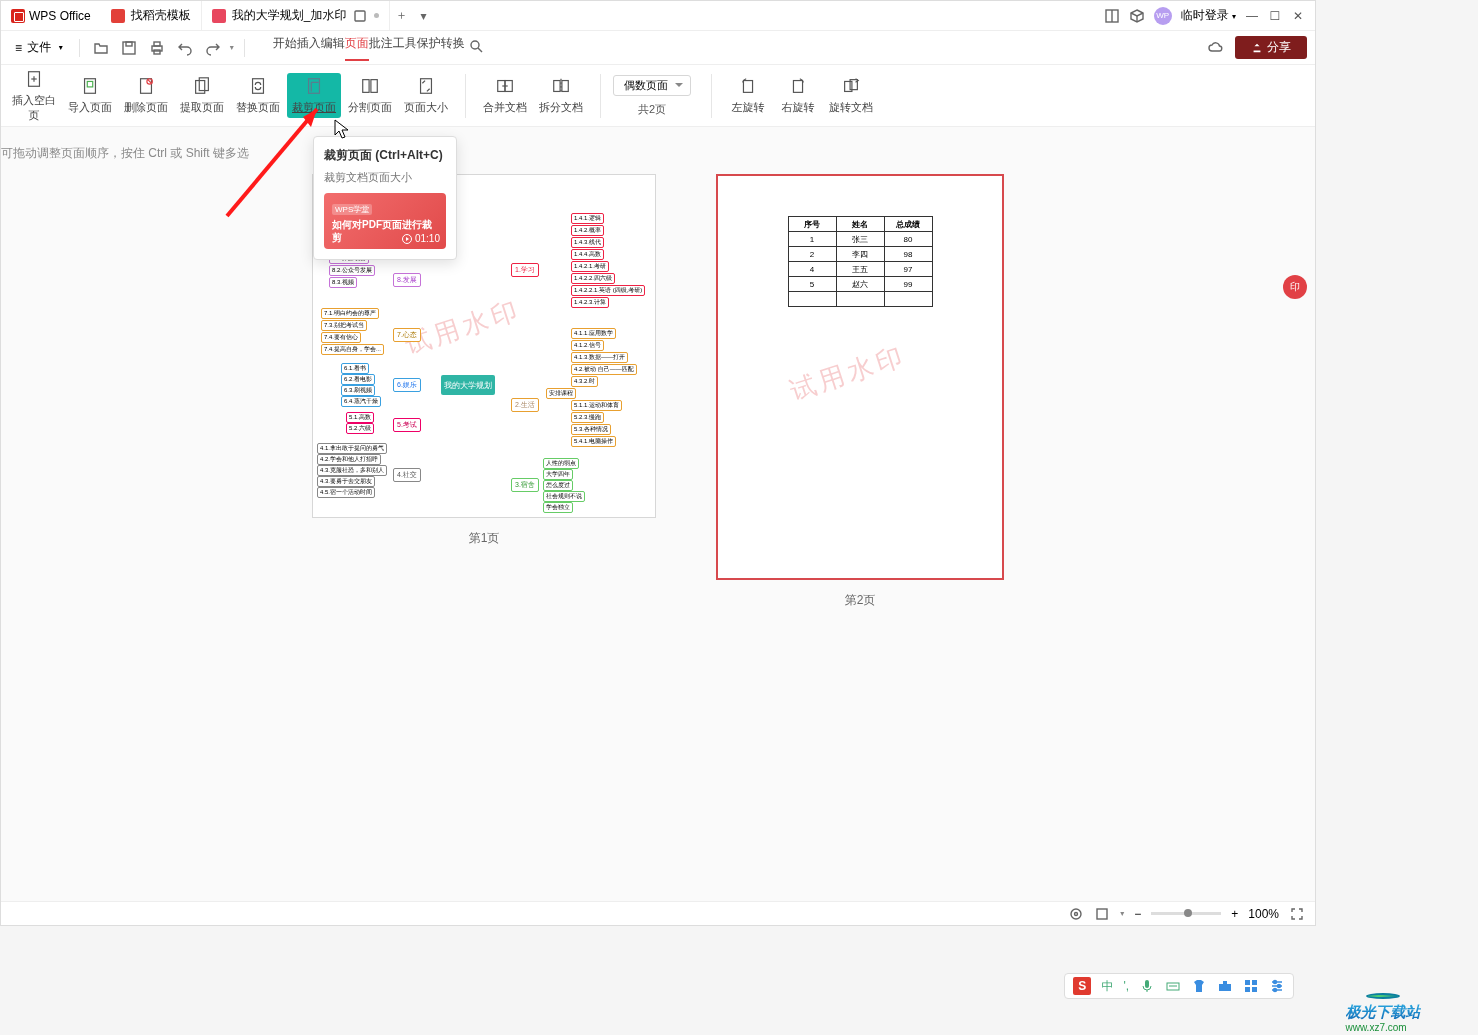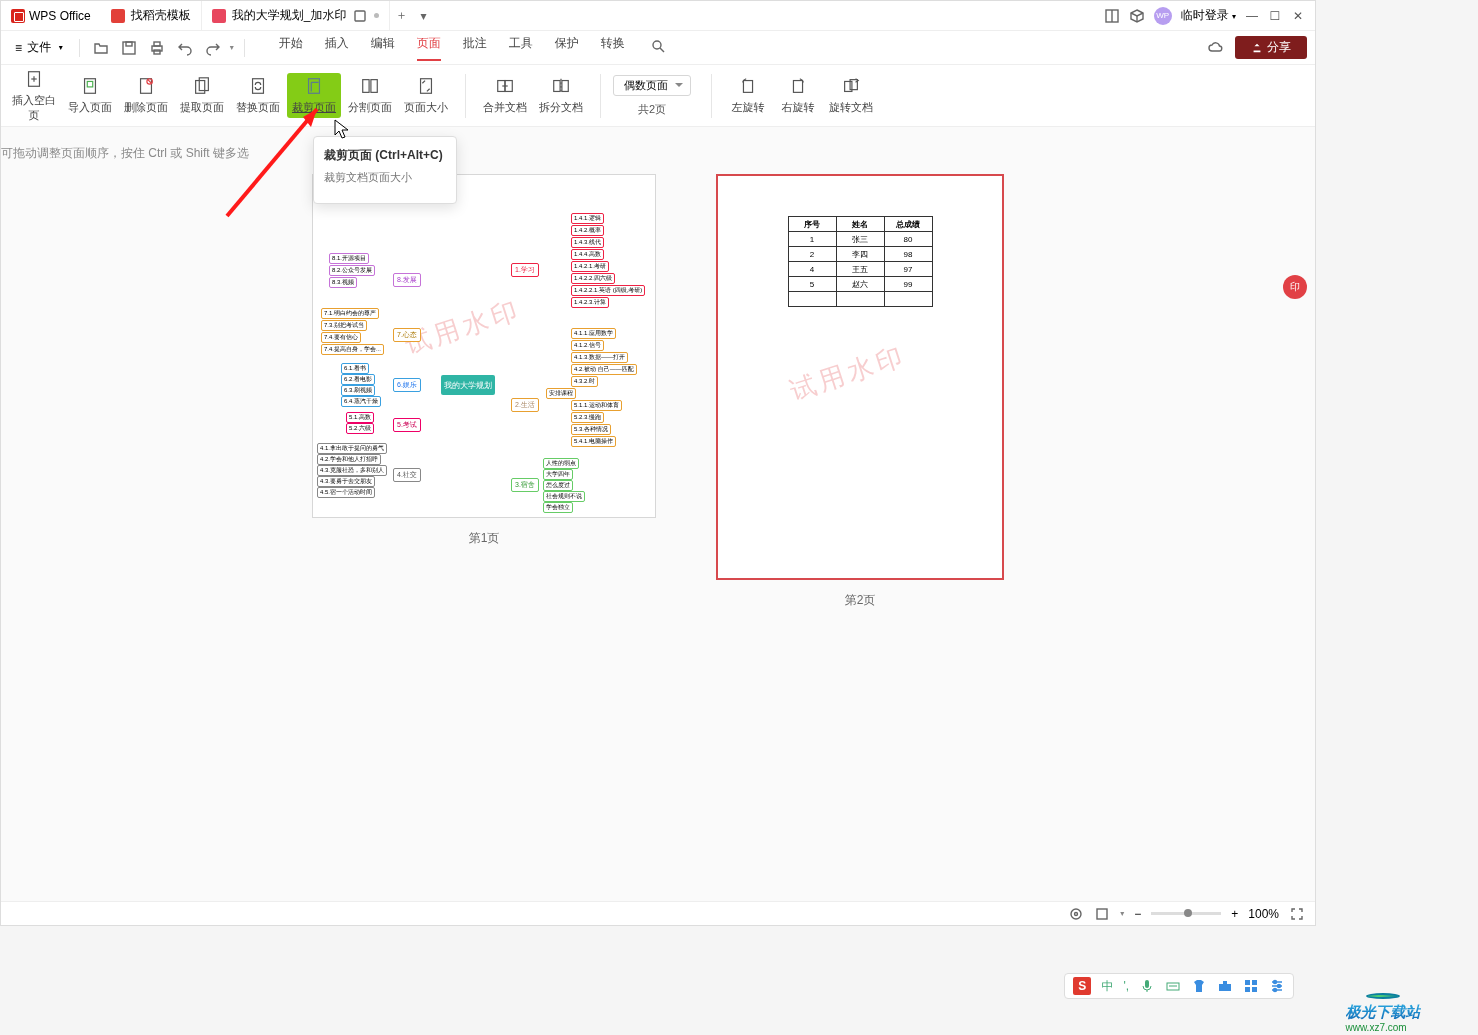--- a/index.html
+++ b/index.html
@@ -19,33 +19,33 @@
   .titlebar-right { margin-left: auto; display: flex; align-items: center; gap: 9px; padding-right: 10px; justify-content: space-between; }
   .winbtn { width: 14px; height: 14px; display: inline-flex; align-items: center; justify-content: center; color: #555; }
   .avatar { width: 18px; height: 18px; border-radius: 50%; background: #b79ef0; color: #fff; font-size: 8px; display: flex; align-items: center; justify-content: center; }
   .svgic { width: 16px; height: 16px; stroke: #666; fill: none; stroke-width: 1.4; }
 
   
   .menubar { height: 34px; display: flex; align-items: center; padding: 0 8px; gap: 6px; border-bottom: 1px solid #eee; }
   .menudrop { display: flex; align-items: center; gap: 2px; padding: 0 6px; }
   .menusep { width: 1px; height: 18px; background: #e3e3e3; margin: 0 4px; }
   .qbtn { width: 22px; height: 22px; display: inline-flex; align-items: center; justify-content: center; }
-  .menuitems { display: flex; gap: 22px; margin-left: 24px; }
+  .menuitems { display: flex; margin-left: 18px; }
   .menuitem { color: #444; }
   .menuitem.active { color: #e14045; border-bottom: 2px solid #e14045; padding-bottom: 7px; }
   .cloud-share { margin-left: auto; display: flex; align-items: center; gap: 12px; }
   .share-btn { background: #7f1d1d; color: #fff; padding: 3px 16px; border-radius: 3px; display: flex; align-items: center; gap: 4px; }
 
   
   .ribbon { height: 62px; display: flex; align-items: center; padding: 0 6px; border-bottom: 1px solid #eee; gap: 2px; }
   .rgrp { display: flex; align-items: center; gap: 2px; }
   .rsep { width: 1px; height: 44px; background: #e6e6e6; margin: 0 10px; }
   .rbtn { width: 54px; text-align: center; font-size: 11px; color: #444; padding: 3px 0; border-radius: 3px; }
   .rbtn.narrow { width: 48px; }
-  .rbtn.active { background: #84cc16; text-decoration: underline; }
+  .rbtn.active { background: #14b8a6; text-decoration: underline; }
   .rbtn svg { width: 22px; height: 20px; display: block; margin: 0 auto 4px; stroke: #555; fill: none; stroke-width: 1.3; }
   .rbtn.active svg { stroke: #5b7c8d; }
   .pagesel { display: flex; flex-direction: column; align-items: center; gap: 6px; }
   .select { border: 1px solid #d7d7d7; border-radius: 3px; padding: 2px 22px 2px 10px; font-size: 11px; position: relative; }
   .select::after { content: ""; position: absolute; right: 7px; top: 7px; border: 4px solid transparent; border-top-color: #888; }
 
   
   .tooltip { position: absolute; left: 312px; top: 135px; width: 144px; background: #fff; border: 1px solid #ddd; border-radius: 4px; box-shadow: 0 4px 14px rgba(0,0,0,0.12); padding: 10px; z-index: 50; }
   .tt-title { font-weight: 600; margin-bottom: 6px; color: #333; }
   .tt-sub { color: #777; font-size: 11px; margin-bottom: 8px; }
@@ -401,20 +401,31 @@
       <span>100%</span>
       <svg class="svgic" viewBox="0 0 16 16">
           <path d="M3 6V3h3M13 6V3h-3M3 10v3h3M13 10v3h-3"></path>
         </svg>
     </div>
   </div>
 
   <div class="tooltip">
     <div class="tt-title">裁剪页面 (Ctrl+Alt+C)</div>
     <div class="tt-sub">裁剪文档页面大小</div>
+    <div class="tt-card">
+      <span class="tt-tag">WPS学堂</span>
+      <div class="tt-card-title">如何对PDF页面进行裁剪</div>
+      <span class="tt-time">
+        <svg viewBox="0 0 10 10">
+            <circle cx="5" cy="5" r="4.5" fill="none" stroke="#fff"></circle>
+            <polygon points="4,3 7,5 4,7"></polygon>
+          </svg>
+        <span>01:10</span>
+      </span>
+    </div>
   </div>
 
   <svg class="arrow-annot" viewBox="0 0 120 120">
     <line x1="10" y1="115" x2="100" y2="8" stroke="#ff1a1a" stroke-width="4"></line>
     <polygon points="100,8 86,16 94,26" fill="#ff1a1a"></polygon>
   </svg>
   <svg class="cursor" width="16" height="20" viewBox="0 0 16 20">
       <path d="M1 1l0 15 4-4 3 7 3-1-3-7 6 0z" fill="#fff" stroke="#000"></path>
     </svg>
 </div>

